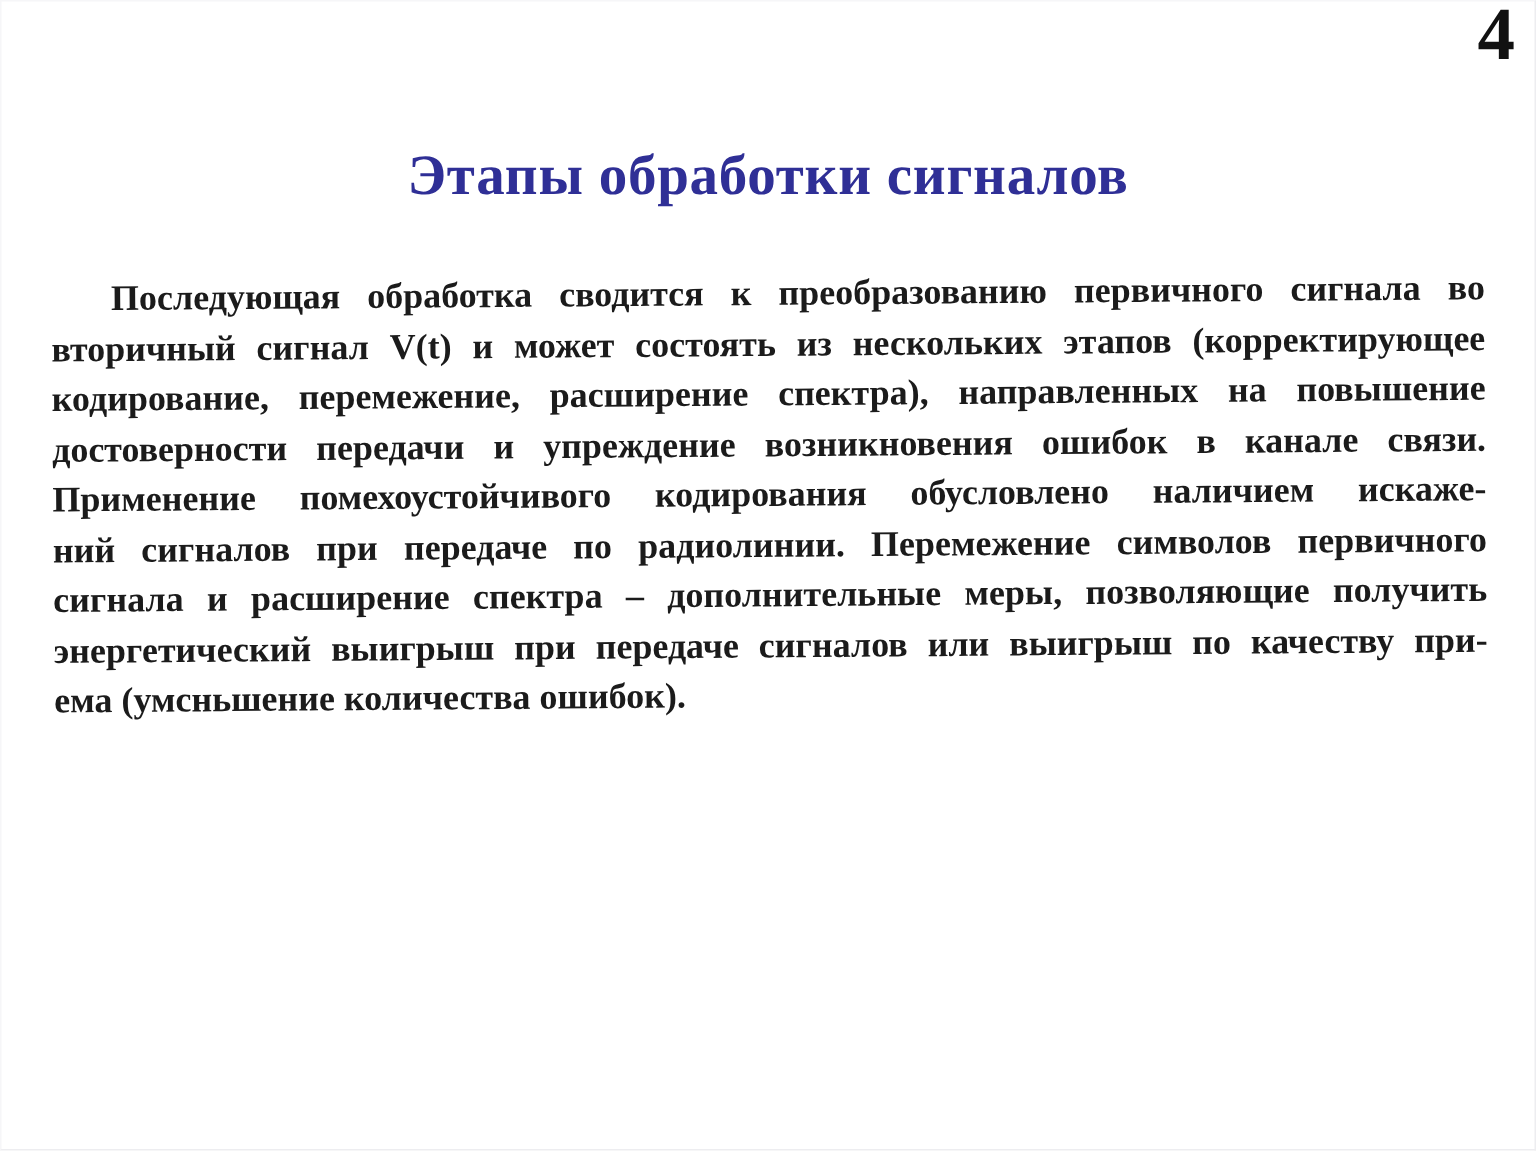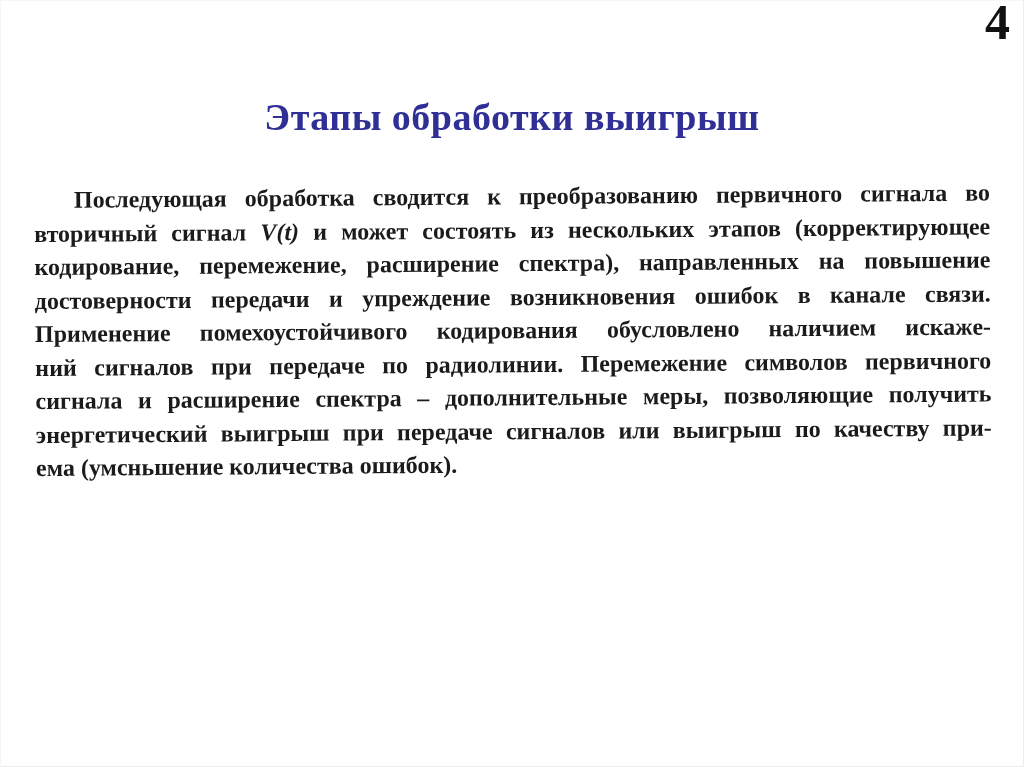--- a/index.html
+++ b/index.html
@@ -65,31 +65,30 @@
   }
   .justify {
     text-align: justify;
     text-align-last: justify;
     white-space: normal;
   }
   .indent {
     text-indent: 40px;
   }
   .math {
-    font-style: italic;
   }
 </style>
 </head>
 <body>
 
 <div class="slide">
 
   <div class="page-number">4</div>
 
-  <h1 class="slide-title">Этапы обработки выигрыш</h1>
+  <h1 class="slide-title">Этапы обработки сигналов</h1>
 
   <div class="body-text">
     <div class="line justify indent">Последующая обработка сводится к преобразованию первичного сигнала во</div>
 
     <div class="line justify"><span>вторичный сигнал </span><span class="math">V(t)</span><span> и может состоять из нескольких этапов (корректирующее</span></div>
 
     <div class="line justify">кодирование, перемежение, расширение спектра), направленных на повышение</div>
 
     <div class="line justify">достоверности передачи и упреждение возникновения ошибок в канале связи.</div>
 

